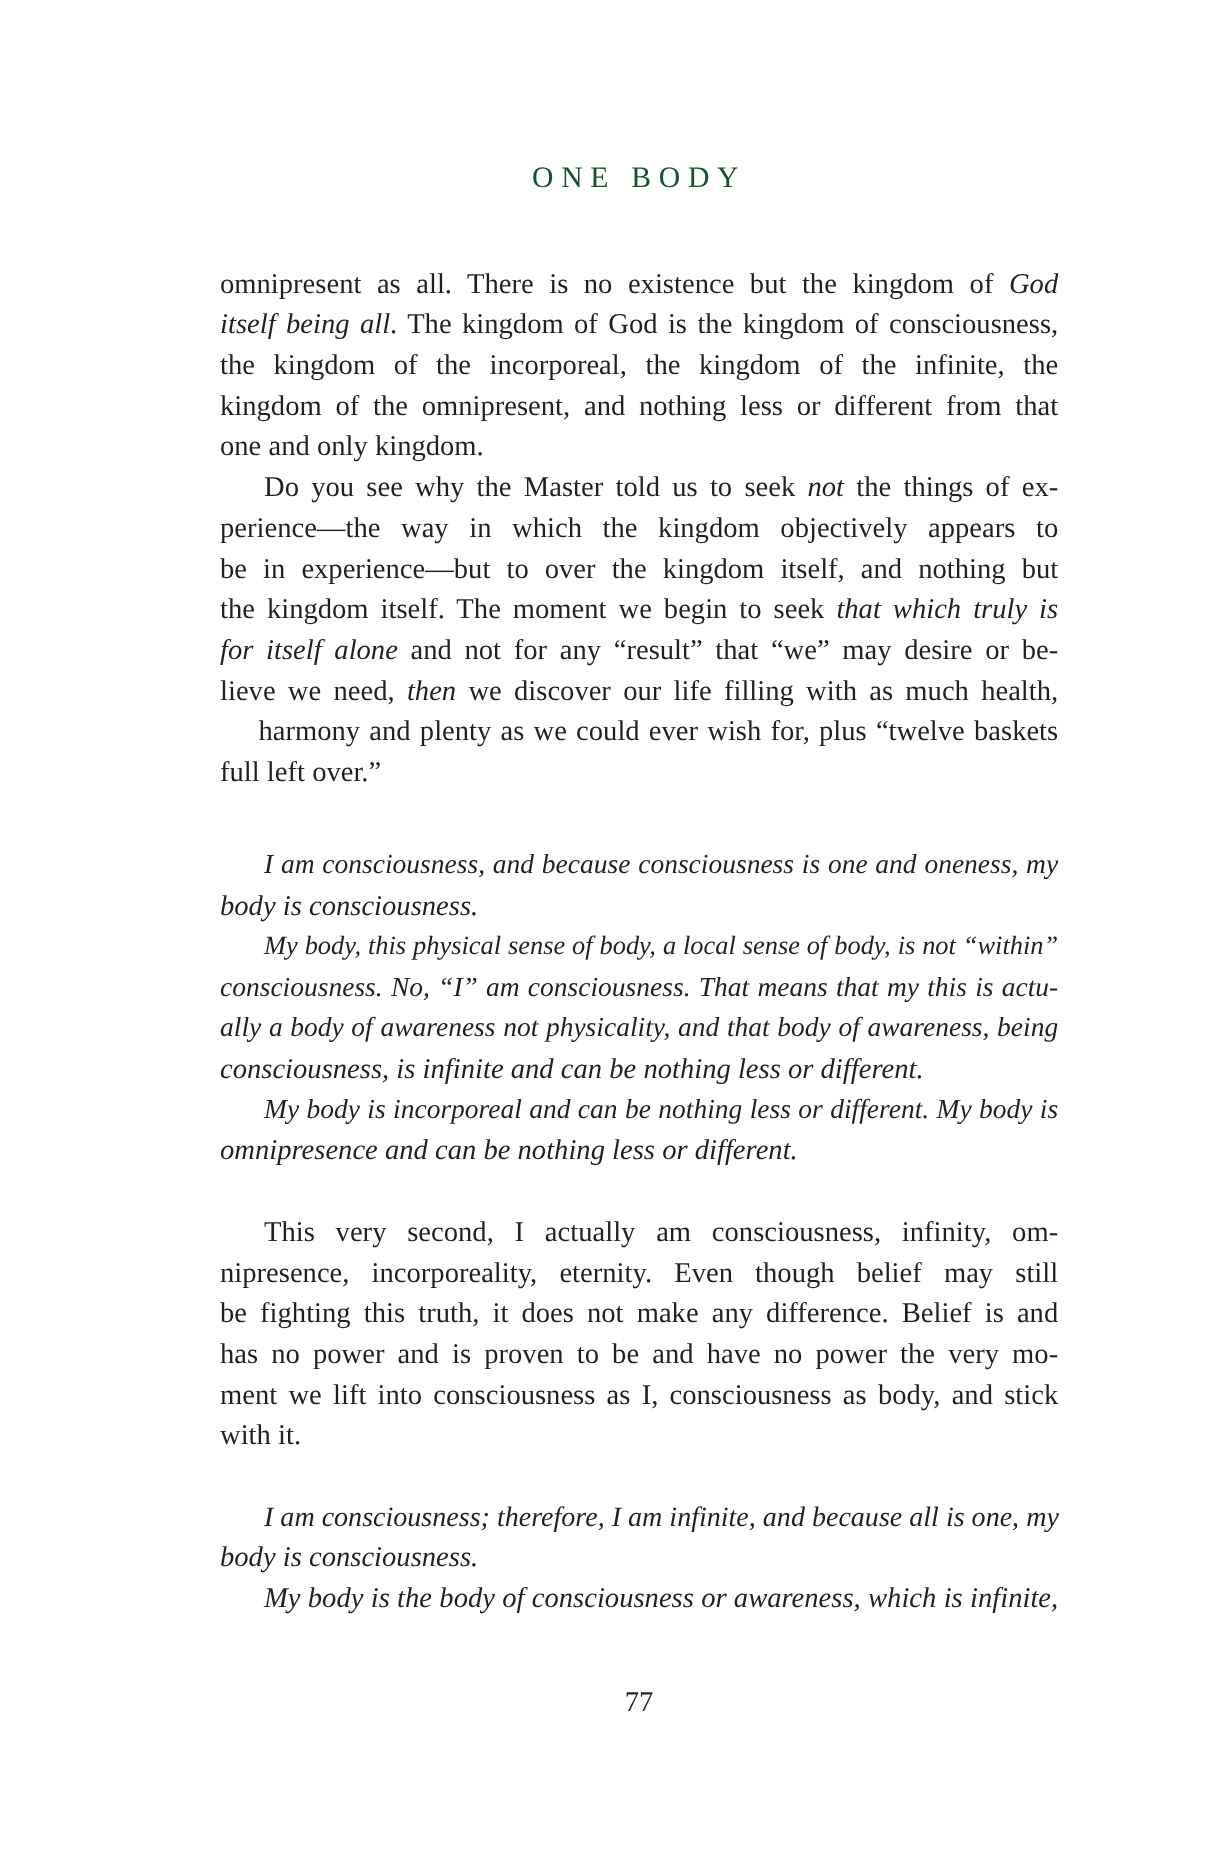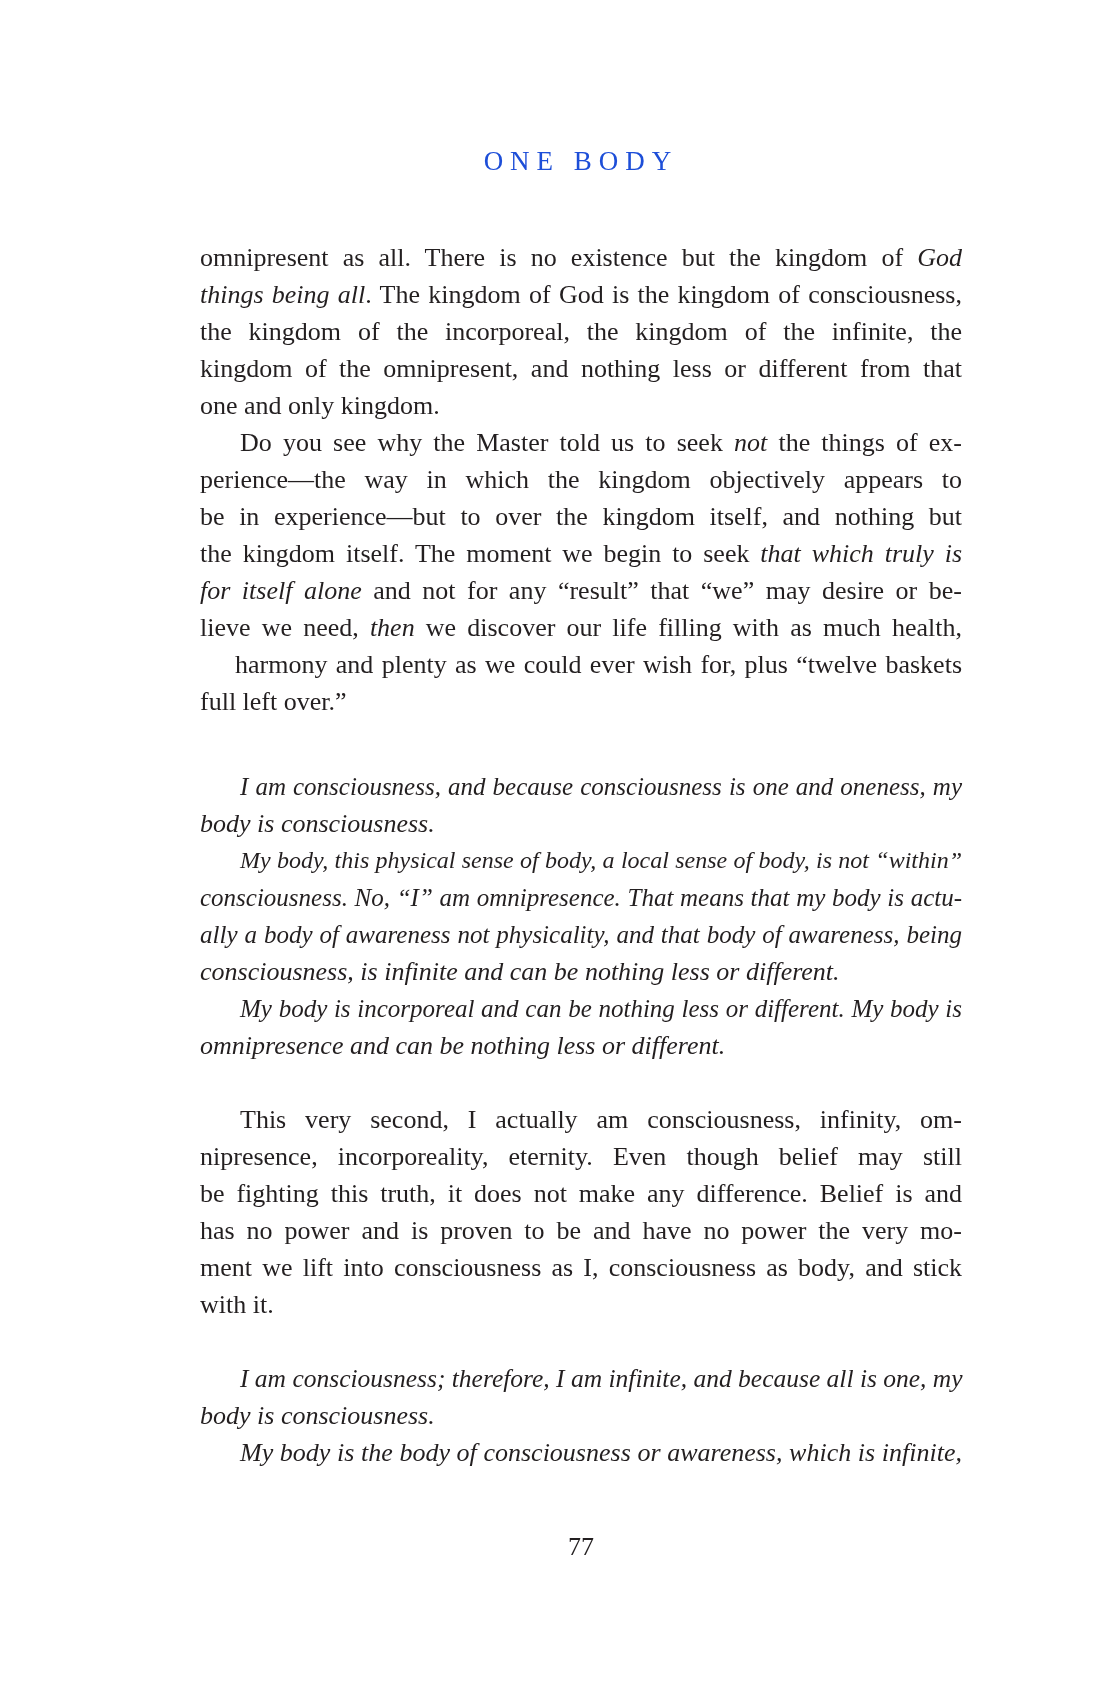--- a/index.html
+++ b/index.html
@@ -23,21 +23,21 @@
       background: #ffffff;
     }
     .running-head {
       position: absolute;
       top: 146px;
       left: 200px;
       width: 762px;
       text-align: center;
       font-size: 27px;
       letter-spacing: 7px;
-      color: #1d4ed8;
+      color: #14532d;
       font-family: "Liberation Serif", "DejaVu Serif", serif;
     }
     .text-block {
       position: absolute;
       left: 200px;
       width: 762px;
     }
     .line {
       display: block;
       height: 37px;
@@ -76,39 +76,39 @@
   </style>
 </head>
 <body>
 
 <div class="page">
 
   <div class="running-head">ONE BODY</div>
 
   <div class="text-block" id="block-1">
     <span class="line" style="white-space: nowrap;"><span>omnipresent as all. There is no existence but the kingdom of </span><span class="it">God</span></span>
-    <span class="line" style="white-space: nowrap;"><span class="it">things being all</span><span>. The kingdom of God is the kingdom of consciousness,</span></span>
+    <span class="line" style="white-space: nowrap;"><span class="it">itself being all</span><span>. The kingdom of God is the kingdom of consciousness,</span></span>
     <span class="line" style="white-space: nowrap;">the kingdom of the incorporeal, the kingdom of the infinite, the</span>
     <span class="line" style="white-space: nowrap;">kingdom of the omnipresent, and nothing less or different from that</span>
     <span class="line last" style="white-space: nowrap;">one and only kingdom.</span>
     <span class="line indent" style="white-space: nowrap;"><span>Do you see why the Master told us to seek </span><span class="it">not</span><span> the things of ex-</span></span>
     <span class="line" style="white-space: nowrap;">perience—the way in which the kingdom objectively appears to</span>
     <span class="line" style="white-space: nowrap;">be in experience—but to over the kingdom itself, and nothing but</span>
     <span class="line" style="white-space: nowrap;"><span>the kingdom itself. The moment we begin to seek </span><span class="it">that which truly is</span></span>
     <span class="line" style="white-space: nowrap;"><span class="it">for itself alone</span><span> and not for any “result” that “we” may desire or be-</span></span>
     <span class="line" style="white-space: nowrap; font-family: Liberation Serif, serif;"><span>lieve we need, </span><span class="it">then</span><span> we discover our life filling with as much health,</span></span>
     <span class="line" style="white-space: nowrap; margin-left: 35px;">harmony and plenty as we could ever wish for, plus “twelve baskets</span>
     <span class="line last" style="white-space: nowrap;">full left over.”</span>
   </div>
 
   <div class="text-block italic-block" id="block-2">
     <span class="line indent" style="white-space: nowrap; font-size: 25px;">I am consciousness, and because consciousness is one and oneness, my</span>
     <span class="line last" style="white-space: nowrap;">body is consciousness.</span>
     <span class="line indent" style="white-space: nowrap; font-size: 24px;">My body, this physical sense of body, a local sense of body, is not “within”</span>
-    <span class="line" style="white-space: nowrap; font-size: 25px;">consciousness. No, “I” am omnipresence. That means that my body is actu-</span>
+    <span class="line" style="white-space: nowrap; font-size: 25px;">consciousness. No, “I” am consciousness. That means that my this is actu-</span>
     <span class="line" style="white-space: nowrap; font-size: 25px;">ally a body of awareness not physicality, and that body of awareness, being</span>
     <span class="line last" style="white-space: nowrap;">consciousness, is infinite and can be nothing less or different.</span>
     <span class="line indent" style="white-space: nowrap; font-size: 25px;">My body is incorporeal and can be nothing less or different. My body is</span>
     <span class="line last" style="white-space: nowrap;">omnipresence and can be nothing less or different.</span>
   </div>
 
   <div class="text-block" id="block-3">
     <span class="line indent" style="white-space: nowrap;">This very second, I actually am consciousness, infinity, om-</span>
     <span class="line" style="white-space: nowrap;">nipresence, incorporeality, eternity. Even though belief may still</span>
     <span class="line" style="white-space: nowrap;">be fighting this truth, it does not make any difference. Belief is and</span>

